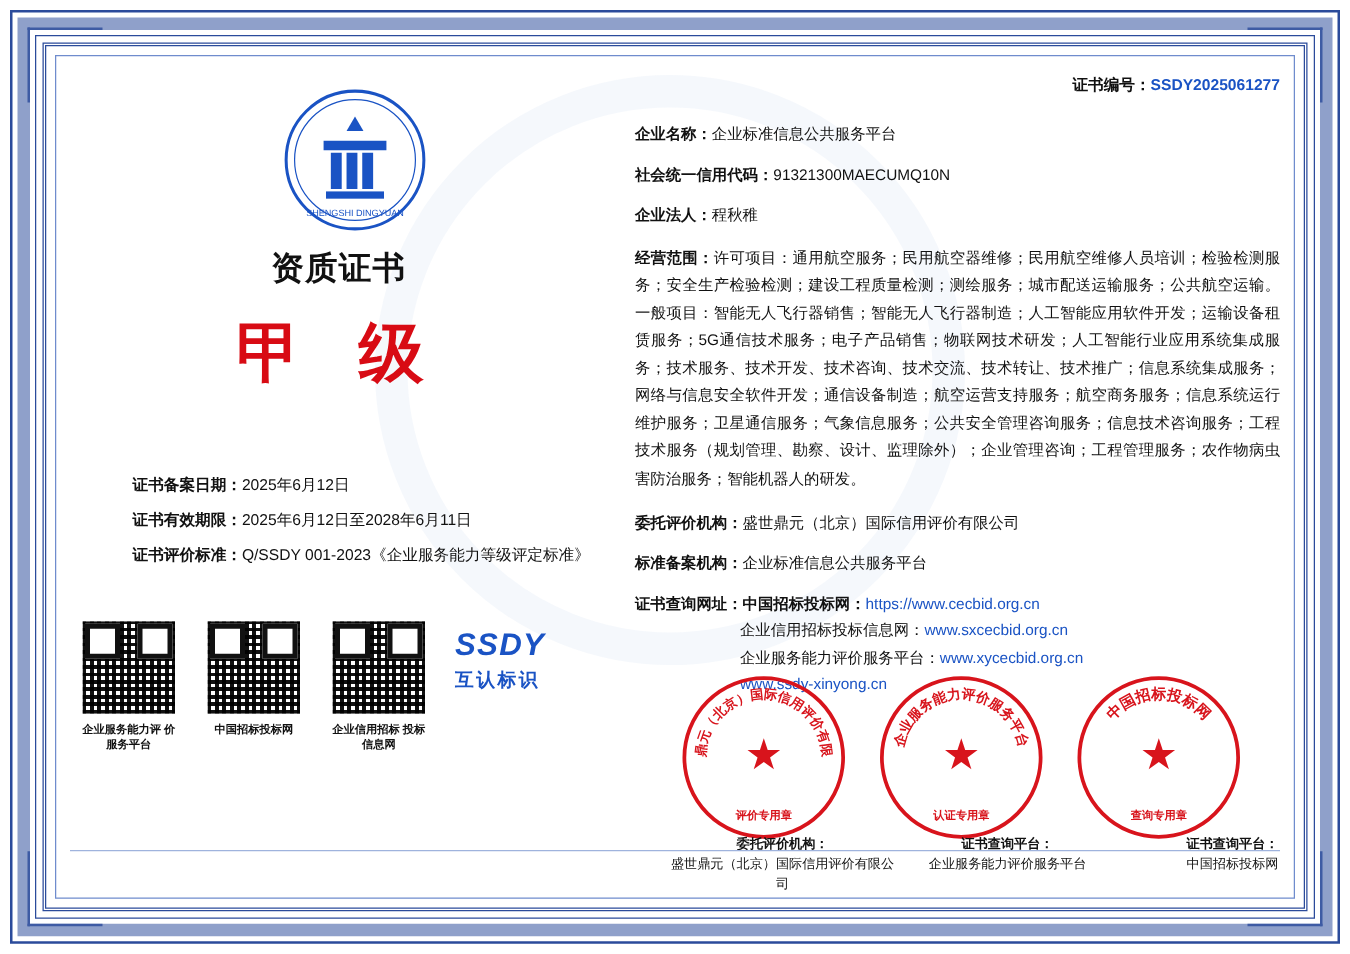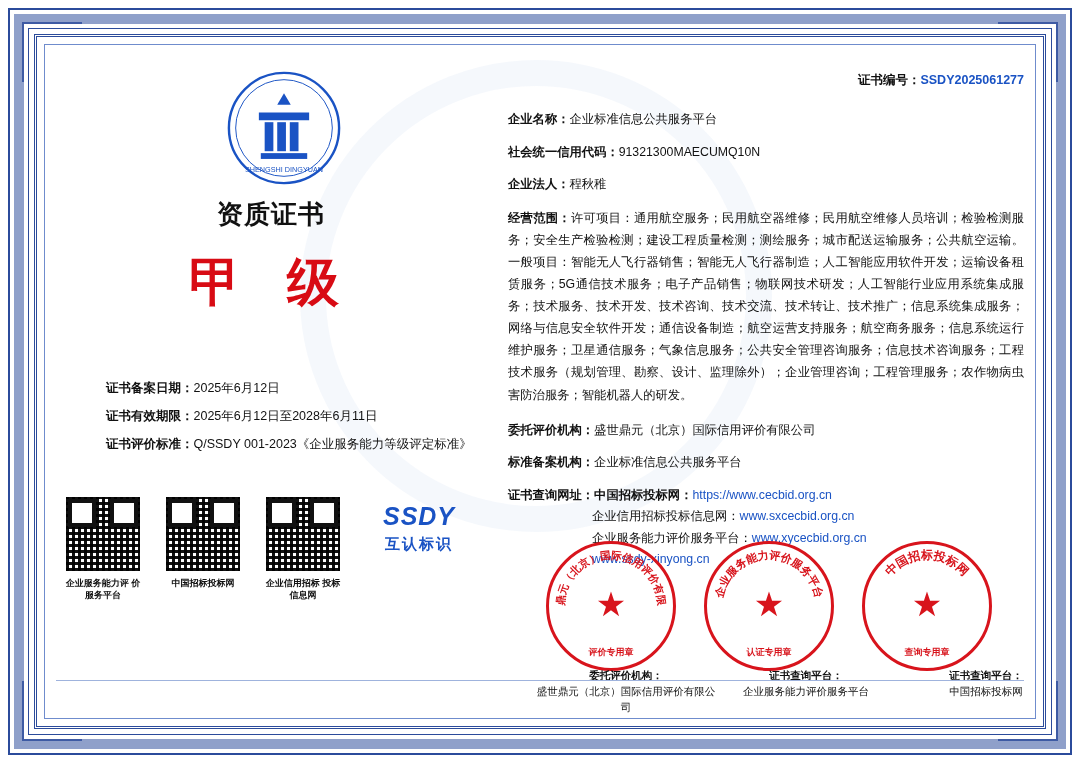--- a/index.html
+++ b/index.html
@@ -100,33 +100,33 @@
   .qr-box:before,.qr-box:after{
     content:"";position:absolute;width:20px;height:20px;
     border:4px solid #111;background:#fff;
   }
   .qr-box:before{left:2px;top:2px;}
   .qr-box:after{right:2px;top:2px;}
   .qr-cap{
     margin-top:5px;font-size:9px;color:#111;line-height:1.35;font-weight:bold;
   }
   .ssdy-mark{
-    width:110px;text-align:center;padding-top:6px;
+    width:110px;text-align:left;padding-top:6px;
   }
   .ssdy-mark .ssdy-word{
     font-size:25px;font-weight:bold;color:#1a53c4;font-style:italic;
     letter-spacing:1px;
   }
   .ssdy-mark .ssdy-sub{
     margin-top:4px;font-size:15px;font-weight:bold;color:#1a53c4;letter-spacing:2px;
   }
 
   
   .right{
-    position:absolute;left:452px;top:16px;right:0;
+    position:absolute;left:452px;top:4px;right:0;
   }
   .cert-no{
     text-align:right;font-size:12.5px;color:#111;margin-bottom:20px;
   }
   .cert-no .lbl{font-weight:bold;}
   .cert-no .val{color:#1a53c4;font-weight:bold;}
   .field{
     font-size:12.3px;color:#111;line-height:1.75;margin-bottom:11px;
     text-align:justify;
   }

